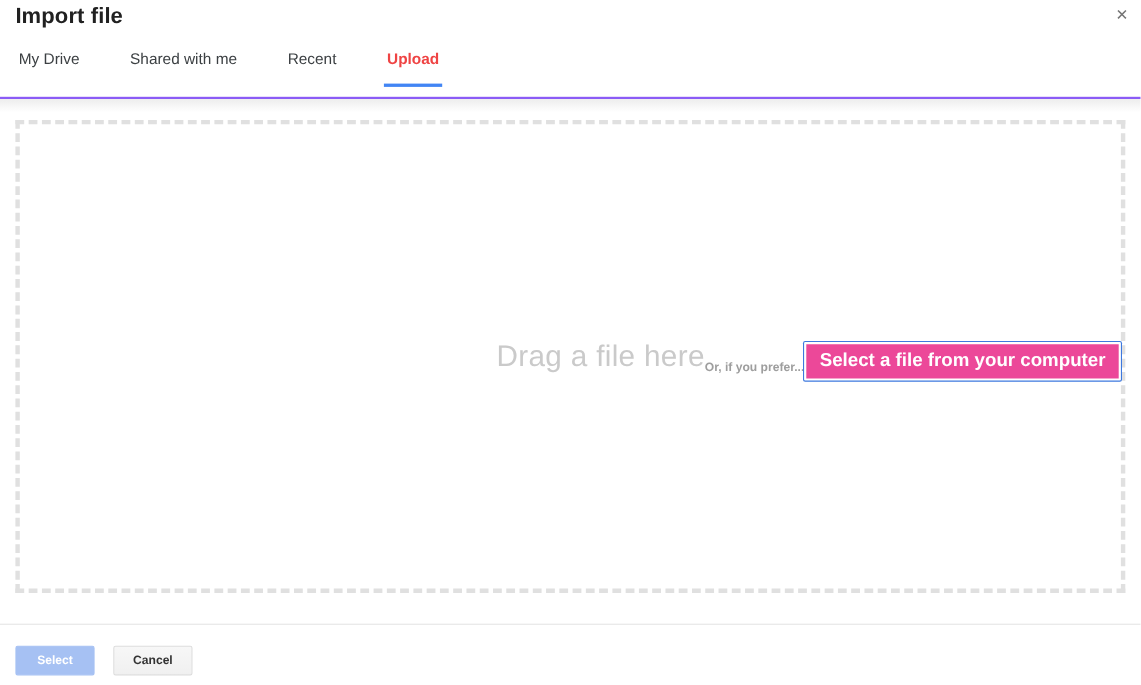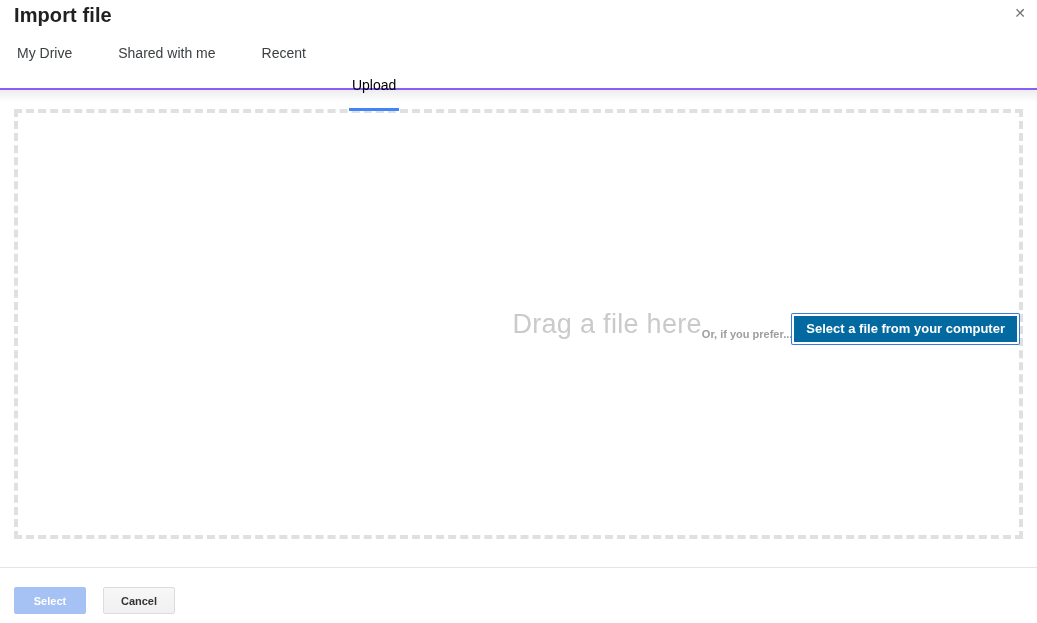--- a/index.html
+++ b/index.html
@@ -44,23 +44,22 @@
   .tab {
     position: relative;
     margin-right: 44px;
     padding: 0 1px 17px;
     font-size: 14px;
     color: #3c4043;
     cursor: pointer;
     white-space: nowrap;
   }
   .tab.active {
-    font-weight: normal;
-    color: #000000;
-    margin-top: 32px;
+    font-weight: bold;
+    color: #ef4444;
   }
   .tab.active::after {
     content: "";
     position: absolute;
     left: -2px; right: -2px; bottom: -1px;
     height: 3px;
     background: #4285f4;
   }
   .tab-shadow {
     height: 14px;
@@ -84,24 +83,24 @@
   .or-text {
     margin-top: 20px;
     font-size: 11px;
     font-weight: bold;
     color: #9e9e9e;
   }
   .select-file-btn {
     margin-top: 9px;
     padding: 5px 12px 6px;
     font-family: "Liberation Sans", "DejaVu Sans", sans-serif;
-    font-size: 13px;
+    font-size: 17px;
     font-weight: bold;
     color: #ffffff;
-    background: #0369a1;
+    background: #ec4899;
     border: 2px solid #ffffff;
     box-shadow: 0 0 0 1px #3d78de;
     border-radius: 1px;
     cursor: pointer;
   }
   
   .footer {
     margin-top: 28px;
     border-top: 1px solid #e5e5e5;
     padding: 19px 14px 10px;

